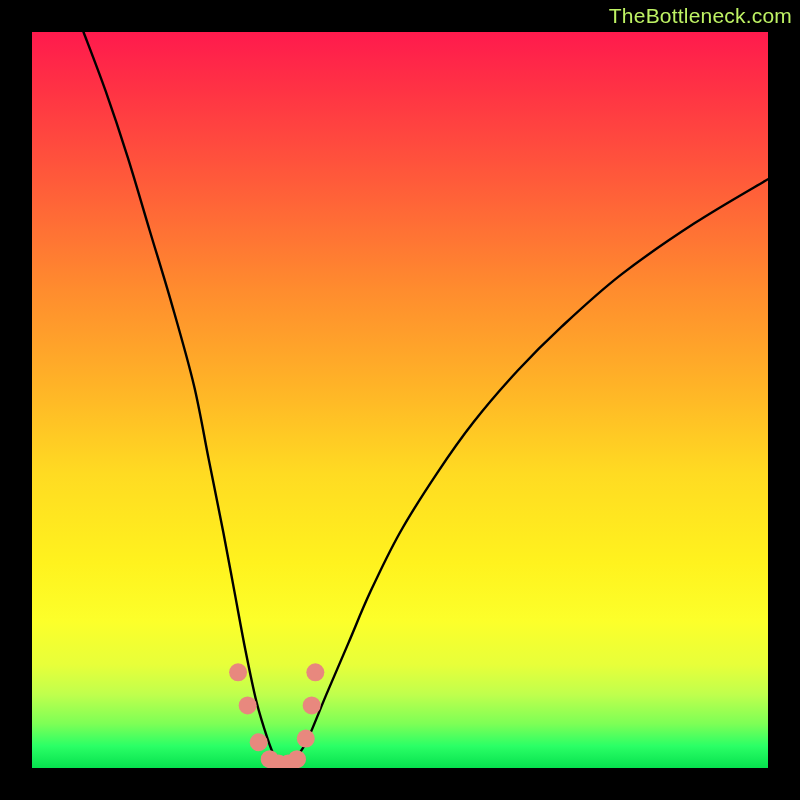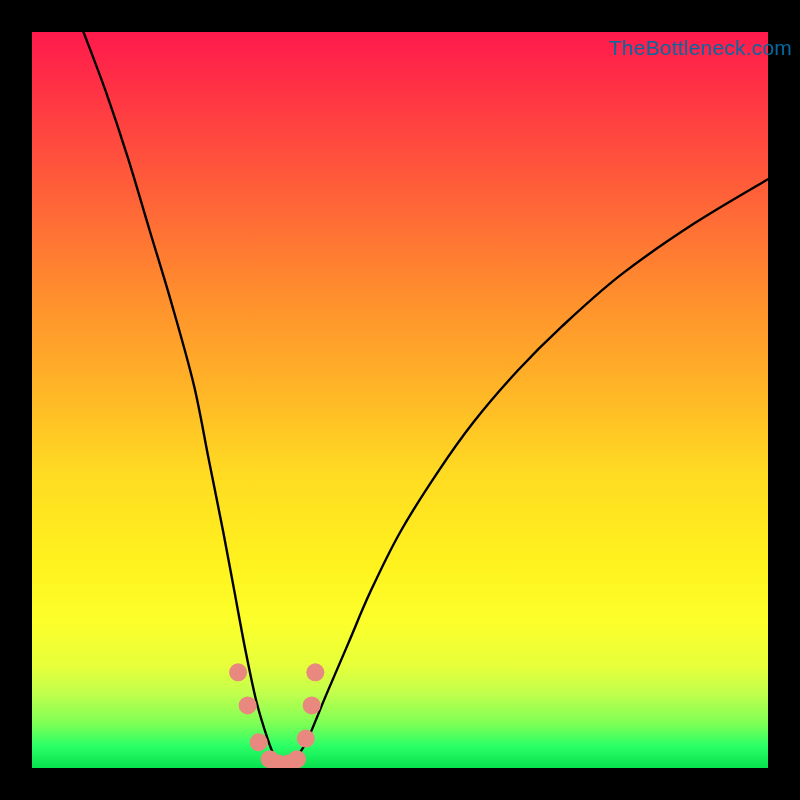--- a/index.html
+++ b/index.html
@@ -40,26 +40,25 @@
       #c0ff4d 90%,
       #7dff56 94%,
       #2bff66 97%,
       #06e14e 100%
     );
   }
   .watermark {
     position: absolute;
     top: 4px;
     right: 8px;
-    color: #0369a1;
+    color: #bef264;
     font-size: 21px;
     font-weight: 500;
     letter-spacing: 0.2px;
     z-index: 5;
-    margin-top: 32px;
   }
   svg.curve {
     position: absolute;
     left: 0;
     top: 0;
     width: 736px;
     height: 736px;
   }
 </style>
 </head>

